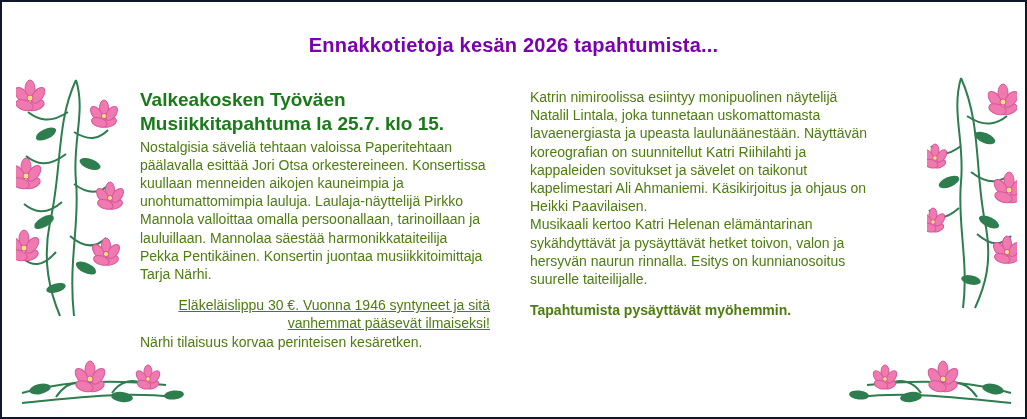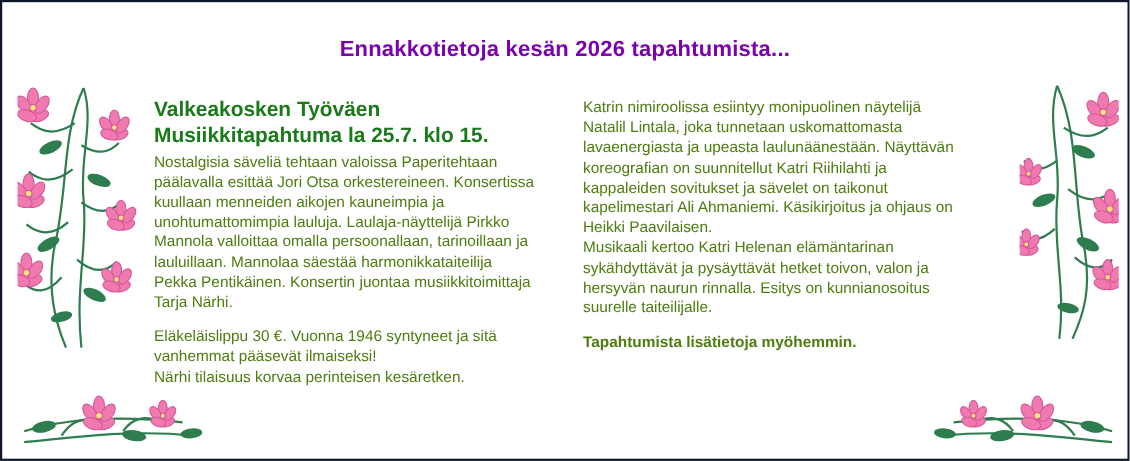--- a/index.html
+++ b/index.html
@@ -61,20 +61,22 @@
   .col p {
     margin: 0;
     font-size: 14px;
     line-height: 1.30;
     color: #4d7c0f;
   }
   .gap {
     height: 13px;
   }
   .underlined {
+    text-decoration: underline;
+    text-align: right;
   }
   .bold {
     font-weight: bold;
   }
 </style>
 </head>
 <body>
 
 <div id="page">
 
@@ -290,17 +292,17 @@
       <p>Nostalgisia säveliä tehtaan valoissa Paperitehtaan päälavalla esittää Jori Otsa orkestereineen. Konsertissa kuullaan menneiden aikojen kauneimpia ja unohtumattomimpia lauluja. Laulaja-näyttelijä Pirkko Mannola valloittaa omalla persoonallaan, tarinoillaan ja lauluillaan. Mannolaa säestää harmonikkataiteilija Pekka Pentikäinen. Konsertin juontaa musiikkitoimittaja Tarja Närhi.</p>
       <div class="gap"></div>
       <p class="underlined">Eläkeläislippu 30 €. Vuonna 1946 syntyneet ja sitä vanhemmat pääsevät ilmaiseksi!</p>
       <p>Närhi tilaisuus korvaa perinteisen kesäretken.</p>
     </div>
 
     <div class="col">
       <p>Katrin nimiroolissa esiintyy monipuolinen näytelijä Natalil Lintala, joka tunnetaan uskomattomasta lavaenergiasta ja upeasta laulunäänestään. Näyttävän koreografian on suunnitellut Katri Riihilahti ja kappaleiden sovitukset ja sävelet on taikonut kapelimestari Ali Ahmaniemi. Käsikirjoitus ja ohjaus on Heikki Paavilaisen.</p>
       <p>Musikaali kertoo Katri Helenan elämäntarinan sykähdyttävät ja pysäyttävät hetket toivon, valon ja hersyvän naurun rinnalla. Esitys on kunnianosoitus suurelle taiteilijalle.</p>
       <div class="gap"></div>
-      <p class="bold">Tapahtumista lisätietoja myöhemmin.</p>
+      <p class="bold">Tapahtumista pysäyttävät myöhemmin.</p>
     </div>
 
   </div>
 </div>
 
 </body></html>

